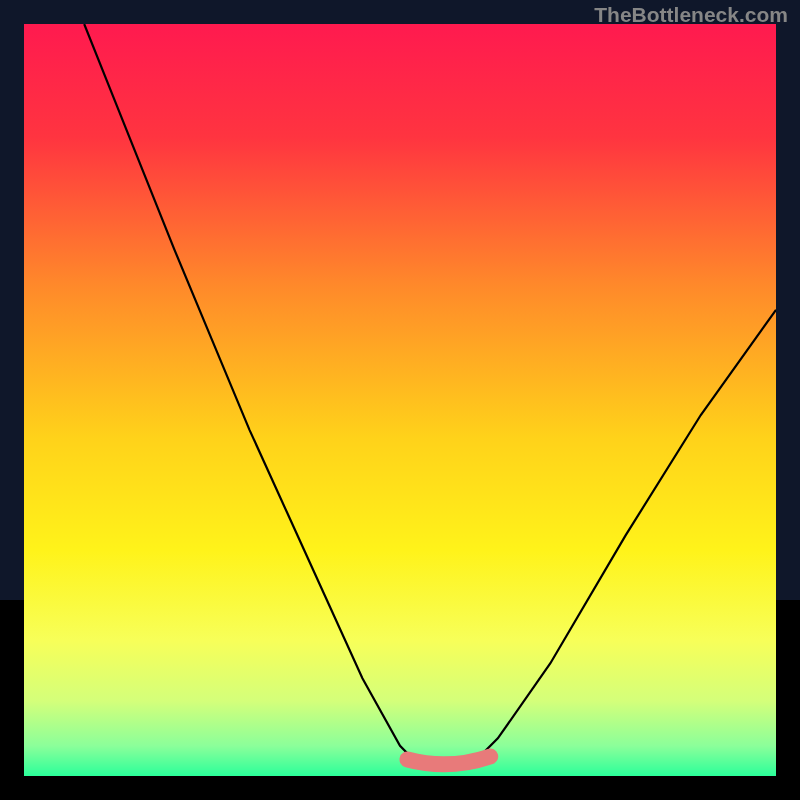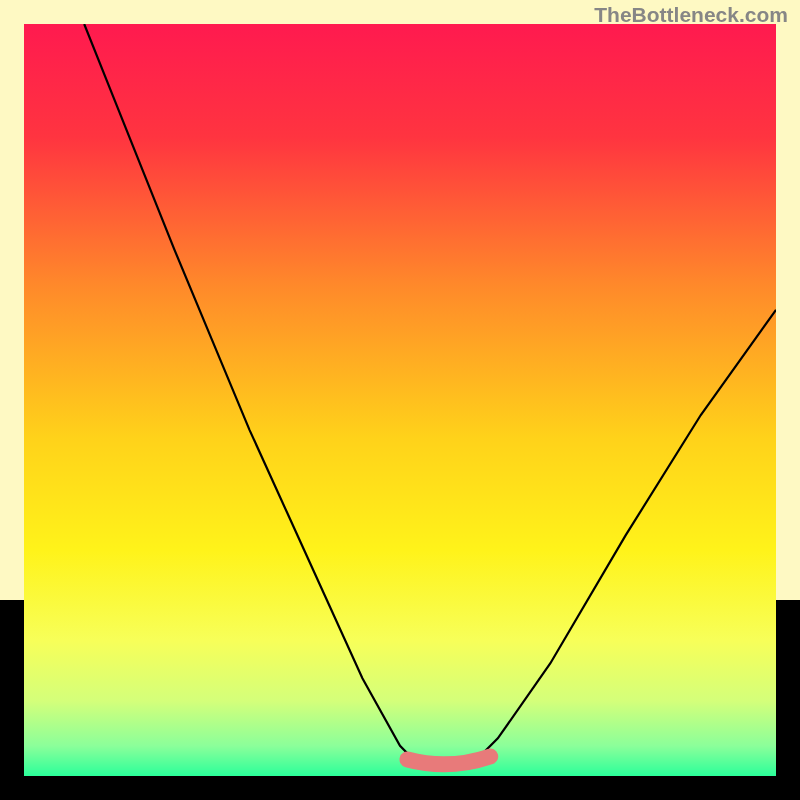--- a/index.html
+++ b/index.html
@@ -9,21 +9,21 @@
     height: 800px;
     background: #000;
     overflow: hidden;
   }
   .frame {
     position: absolute;
     left: 0;
     top: 0;
     width: 800px;
     height: 600px;
-    background: #fef9c3;
+    background: #0f172a;
   }
   .plot {
     position: absolute;
     left: 24px;
     top: 24px;
     width: 752px;
     height: 752px;
     overflow: hidden;
   }
   .gradient {

